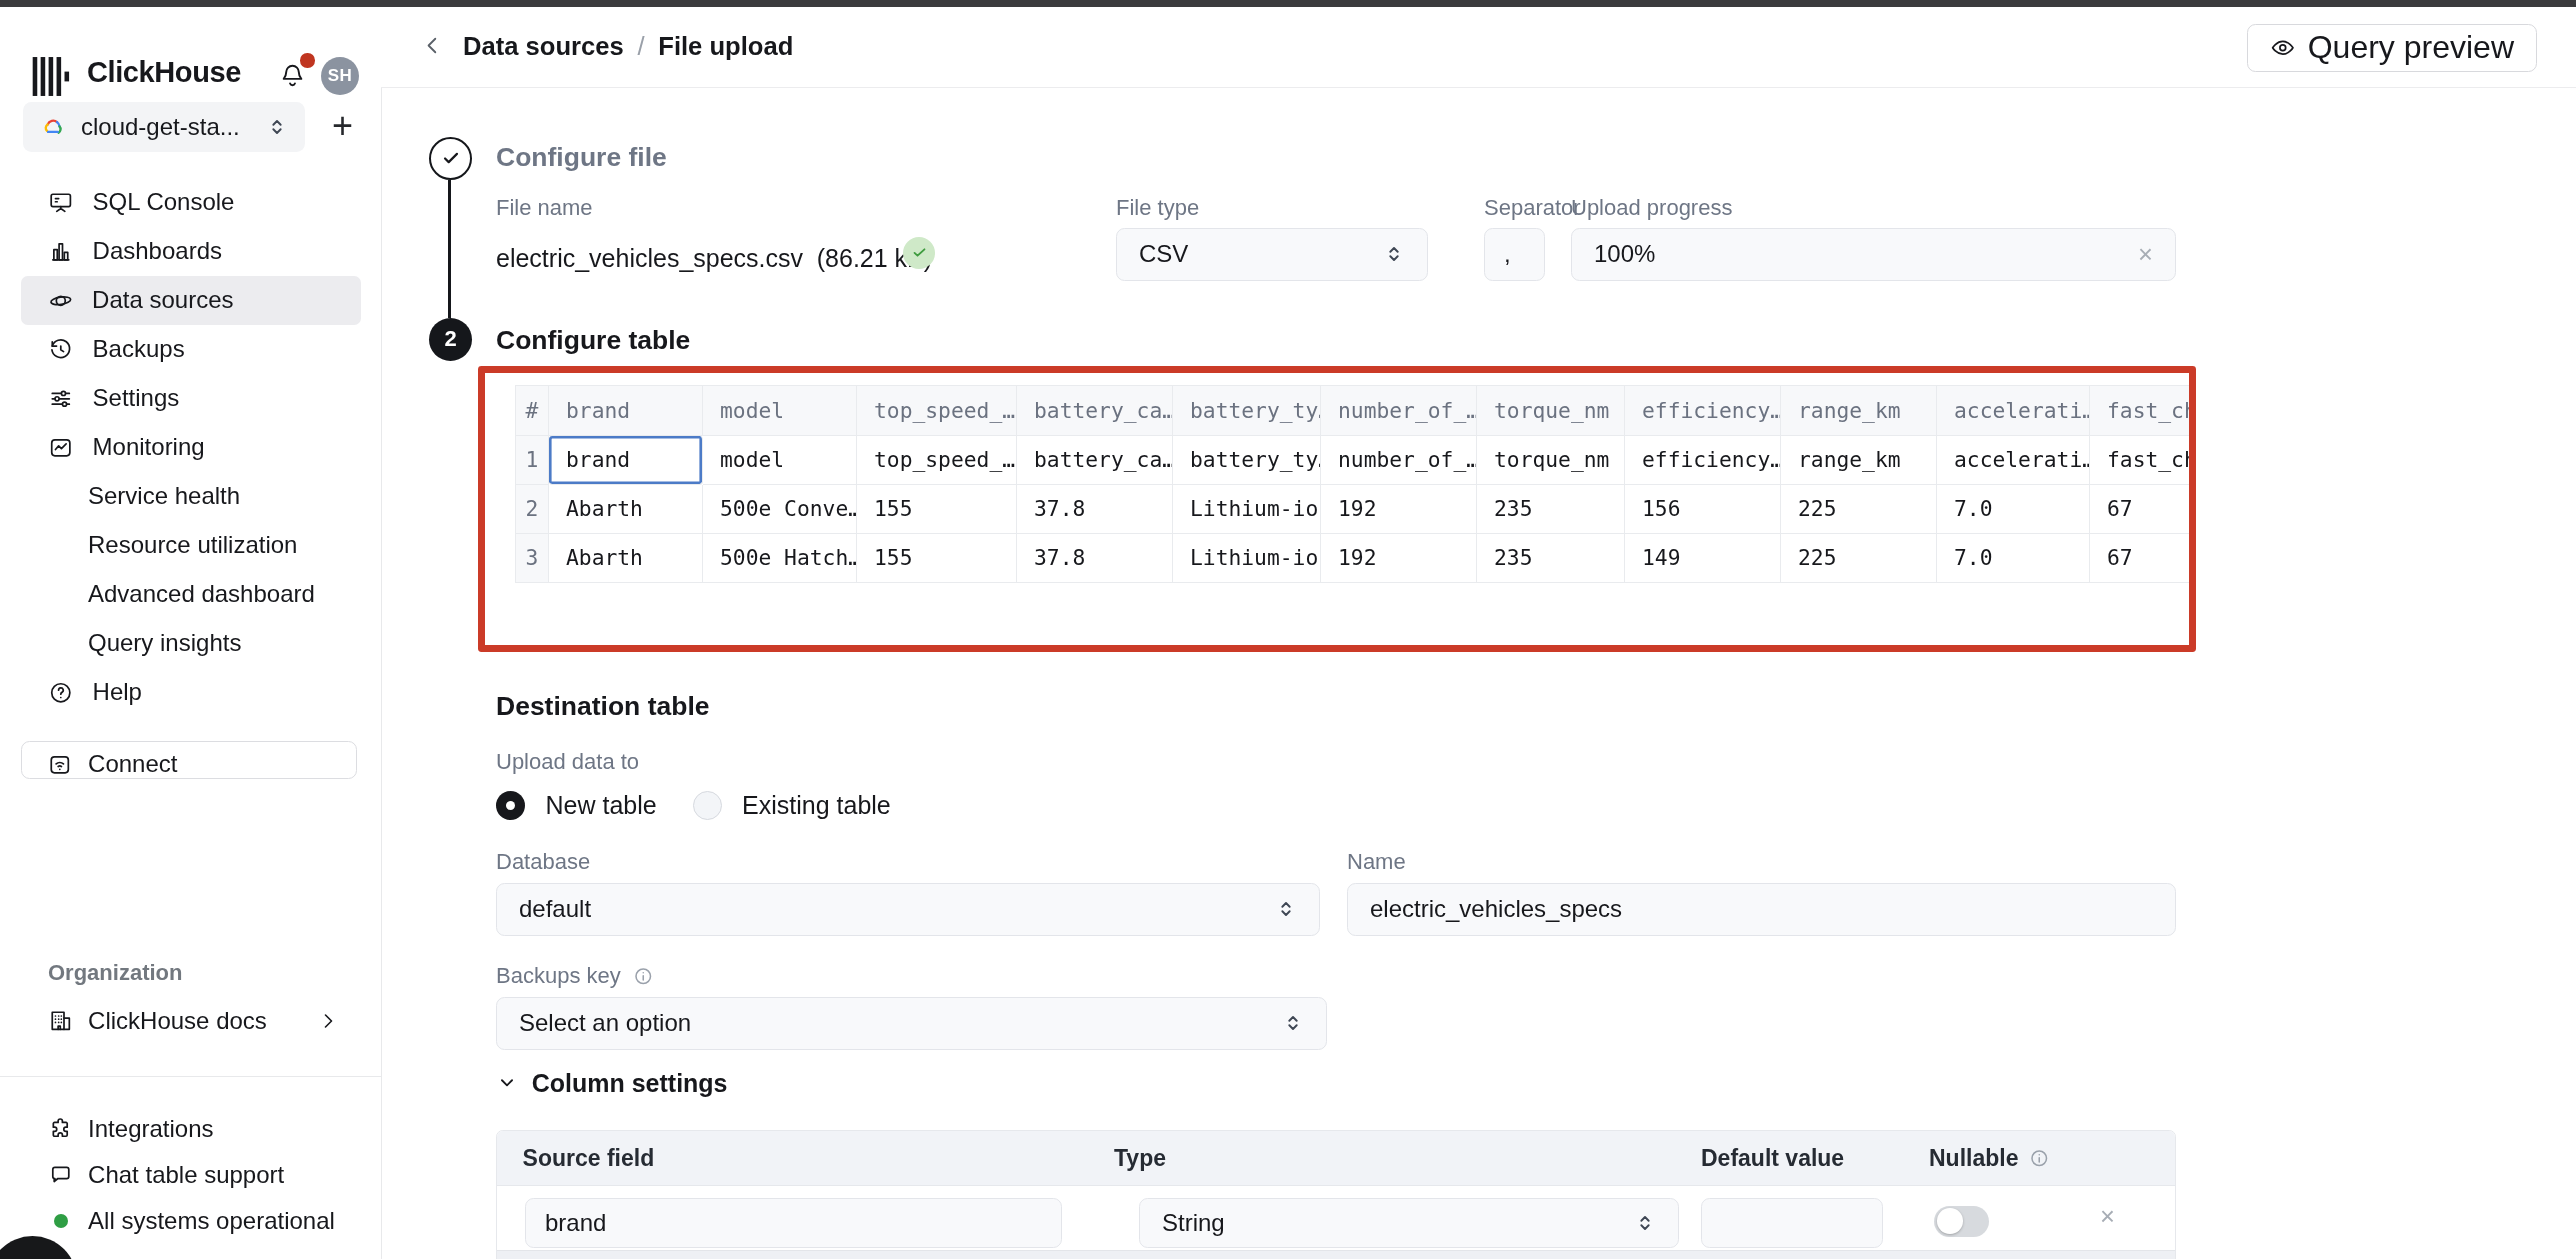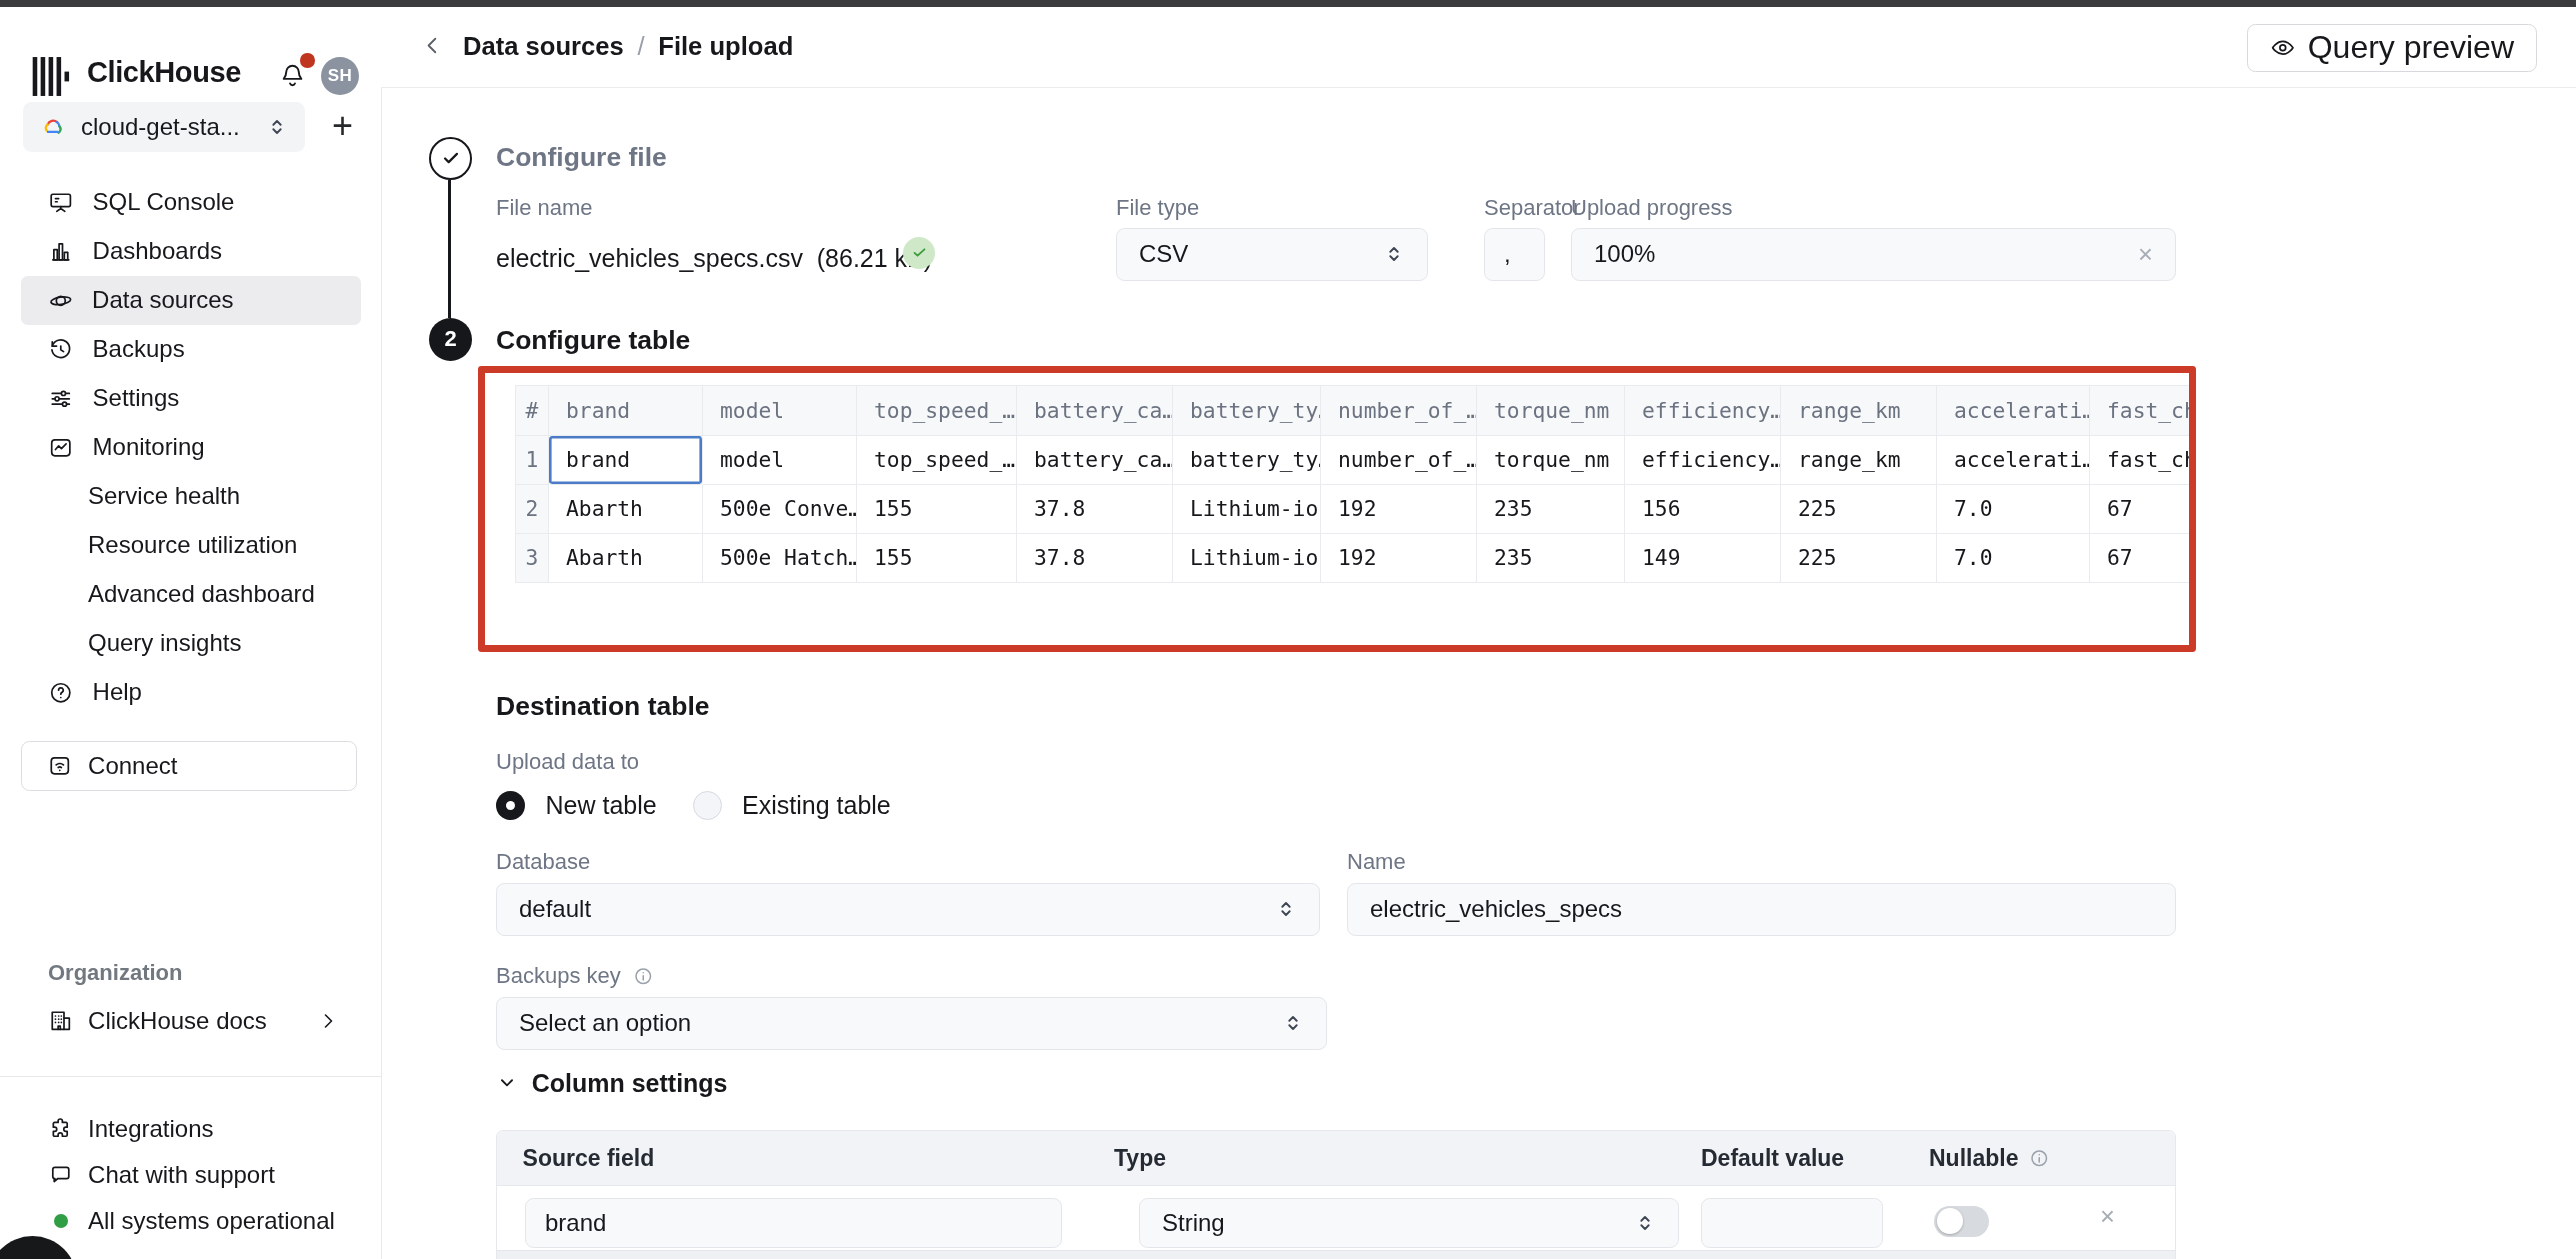--- a/index.html
+++ b/index.html
@@ -22,22 +22,22 @@
     font-size:17px;font-weight:700;display:flex;align-items:center;justify-content:center;letter-spacing:0.4px}
   #svc-select{left:23px;top:95px;width:282px;height:50px;background:#f3f4f6;border-radius:8.5px;
     display:flex;align-items:center;padding:0 17px;box-sizing:border-box;gap:15.4px;font-size:24px}
   #svc-select .grow{flex:1}
   #svc-add{left:323px;top:100px;width:39px;height:39px;display:flex;align-items:center;justify-content:center}
   #nav{left:0;top:171px;width:381px}
   .nav-item{display:flex;align-items:center;height:49px;padding-left:48px;gap:19px;font-size:24px;color:#17181c;cursor:pointer}
   .nav-item.sel{margin:0 20.5px;padding-left:27px;background:#ececef;border-radius:6.8px}
   .nav-item.indent{padding-left:88px}
   .islot{width:25.6px;height:25.6px;flex:0 0 25.6px}
-  #connect-btn{left:20.5px;top:734px;width:336px;height:50px;border:0.9px solid #dcdde1;border-radius:8.5px;
-    display:flex;align-items:center;padding-left:25.6px;gap:15.4px;font-size:24px;box-sizing:border-box}
+  #connect-btn{left:20.5px;top:734px;width:336px;height:38px;border:0.9px solid #dcdde1;border-radius:8.5px;
+    display:flex;align-items:flex-end;padding-left:25.6px;gap:15.4px;font-size:24px;box-sizing:border-box}
   #org-label{left:48px;top:953px;font-size:22px;font-weight:700;color:#72787f}
   #docs-row{left:0;top:990px;width:381px;height:48px;display:flex;align-items:center;padding-left:48px;gap:14.5px;font-size:24px;box-sizing:border-box}
   #docs-chevron{position:absolute;left:316px;top:12px}
   #side-divider{left:0;top:1069px;width:381px;height:0.9px;background:#e8e9eb}
   #side-footer{left:0;top:1099px;width:381px}
   .foot-item{display:flex;align-items:center;height:46px;padding-left:48px;gap:14.5px;font-size:24px}
   .status-dot{width:14.5px;height:14.5px;border-radius:50%;background:#2f9e44;margin:0 5.1px}
   #chat-bubble-corner{left:-12px;top:1229px;width:89px;height:89px;border-radius:50%;background:#17181a}
 
   
@@ -285,21 +285,21 @@
           </svg>
         </span>
       <span>Integrations</span>
     </div>
     <div class="foot-item">
       <span class="islot">
           <svg class="ic" viewBox="0 0 24 24">
             <path d="M4.5 7a2 2 0 0 1 2-2h11a2 2 0 0 1 2 2v6.5a2 2 0 0 1-2 2H9.3L5.8 18.3v-2.8h.7a2 2 0 0 1-2-2z"></path>
           </svg>
         </span>
-      <span>Chat with support</span>
+      <span>Chat table support</span>
     </div>
     <div class="foot-item">
       <span class="islot" style="display:flex;align-items:center;justify-content:center">
           <i class="status-dot"></i>
         </span>
       <span>All systems operational</span>
     </div>
   </div>
 
   <div id="chat-bubble-corner" class="abs"></div>

